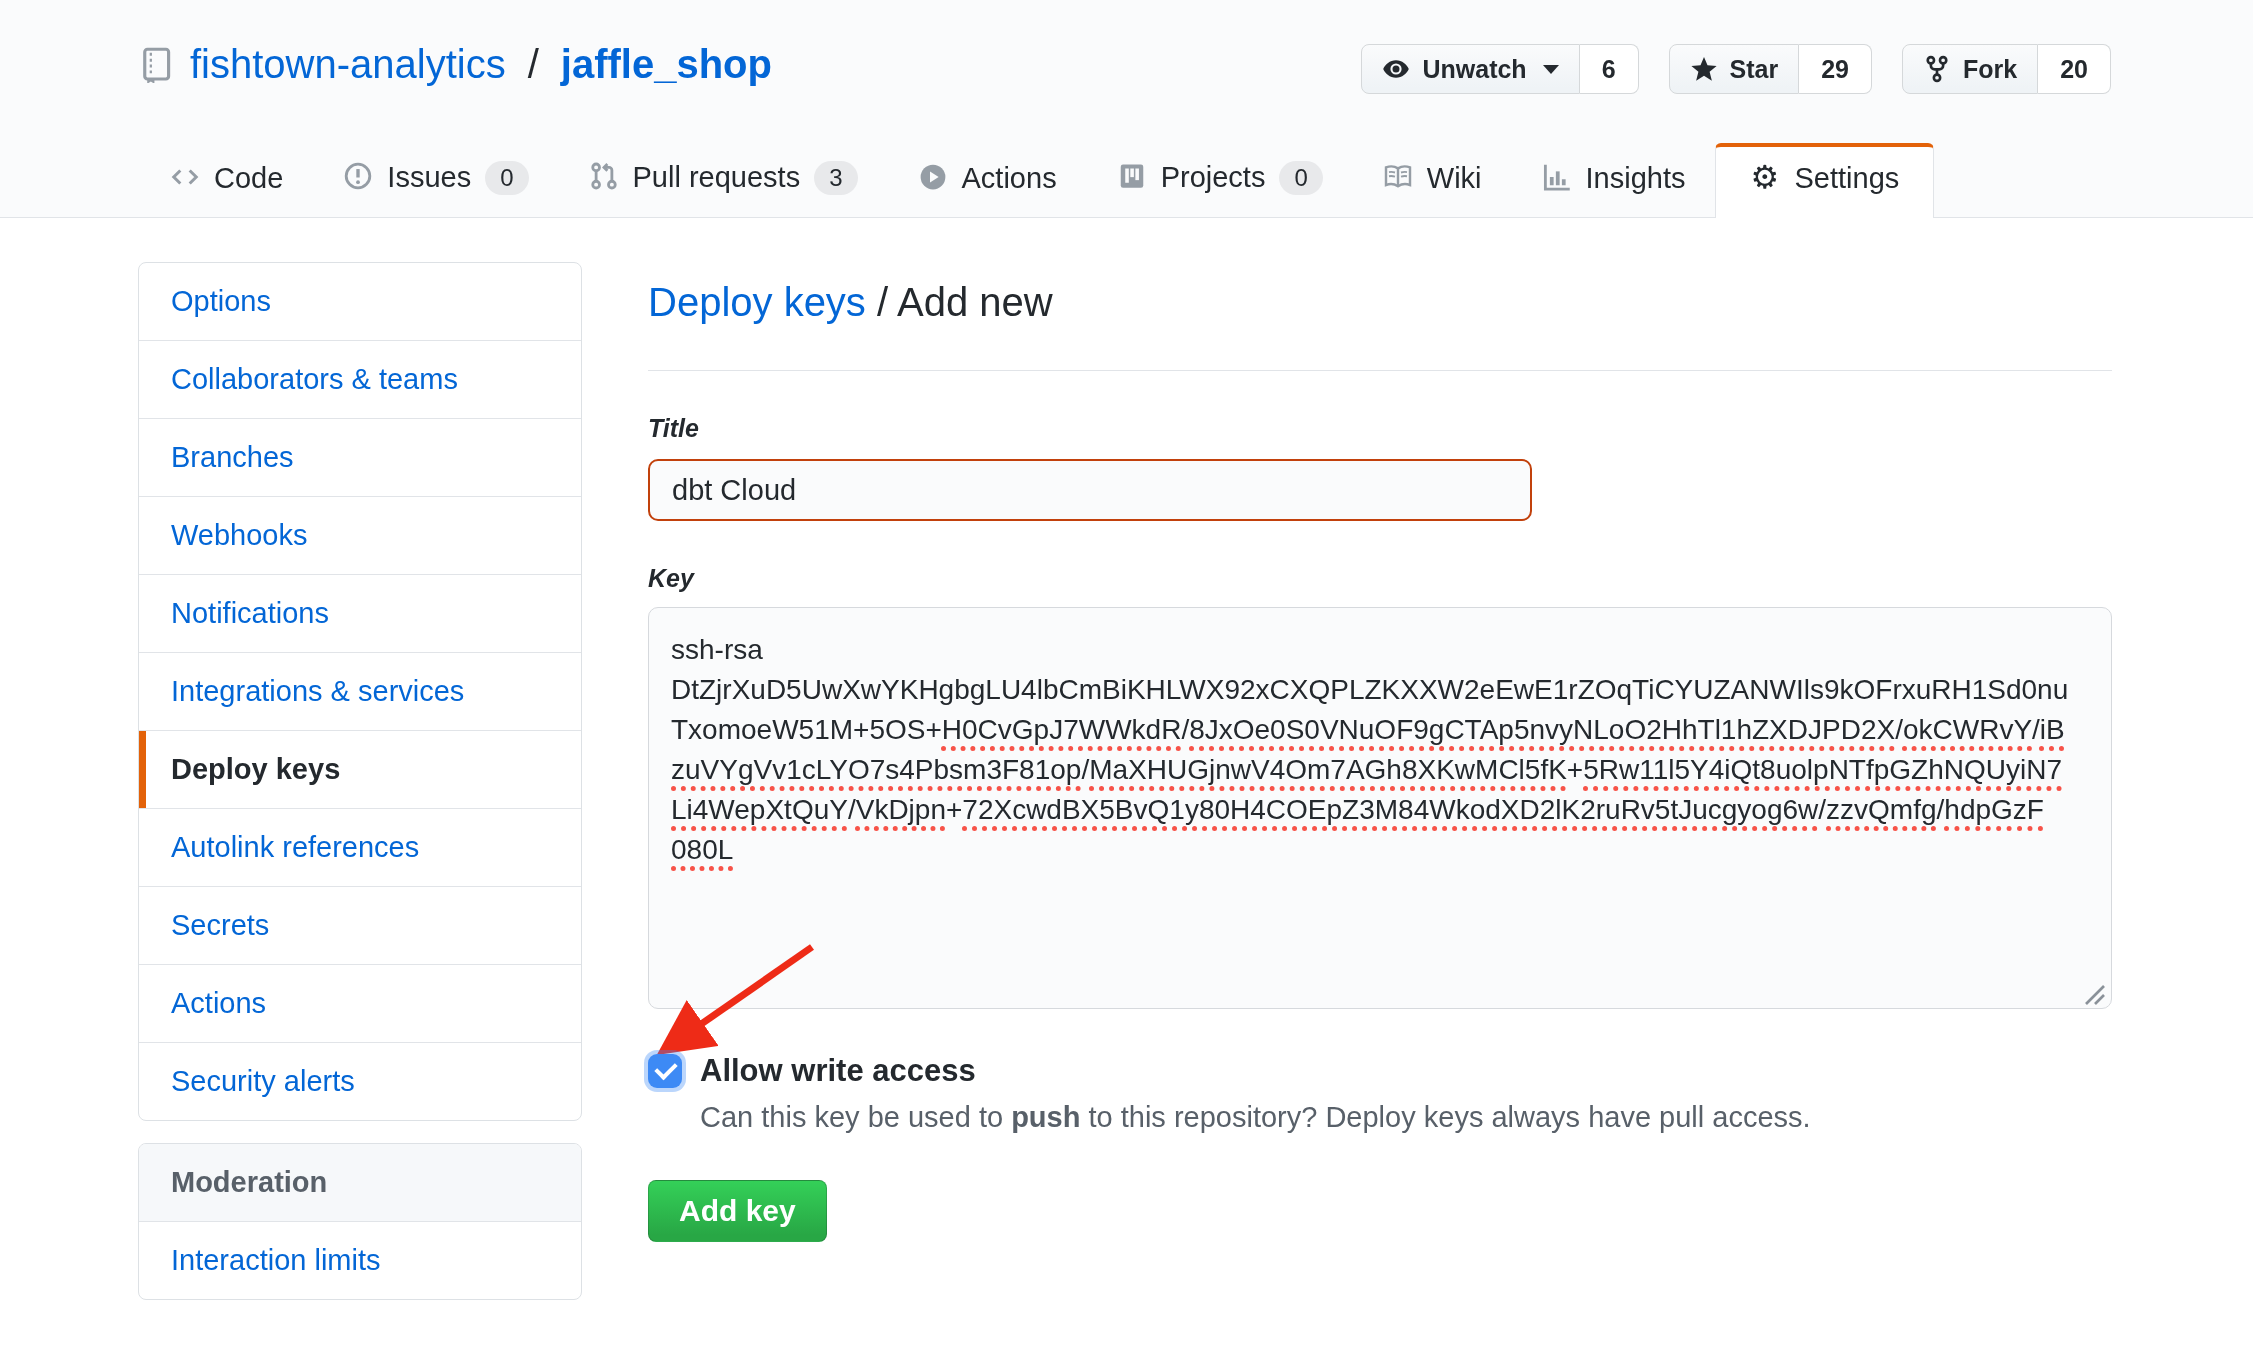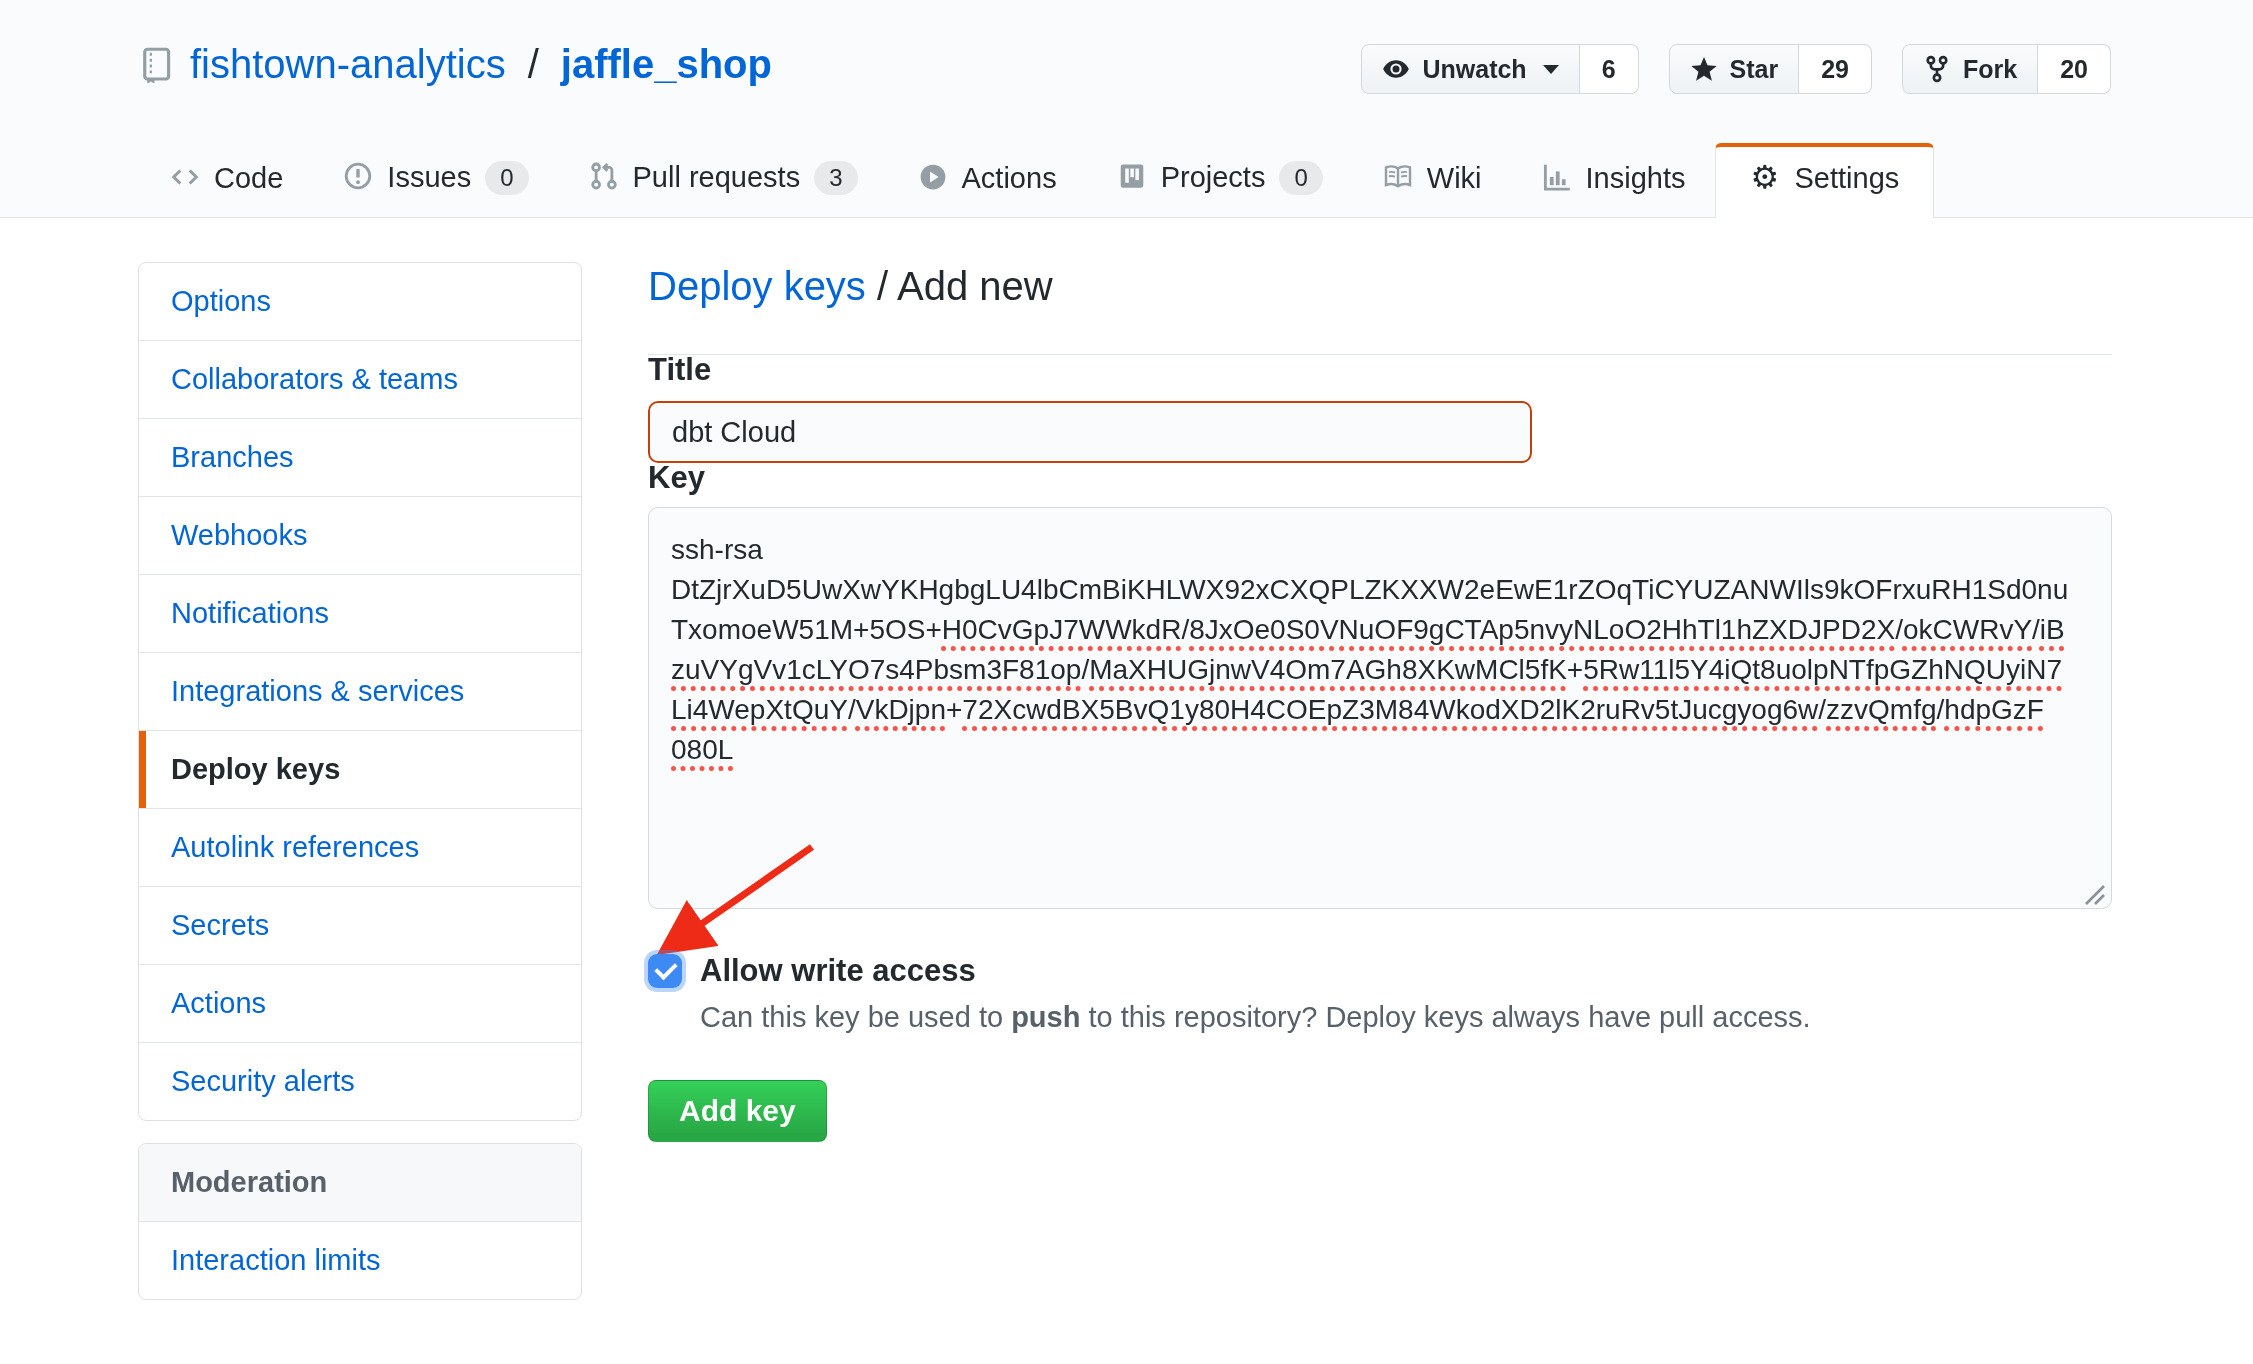--- a/index.html
+++ b/index.html
@@ -47,24 +47,24 @@
   .menu + .menu { margin-top:22px; }
   .menu-item { display:block; padding:24px 32px; font-size:29px; line-height:29px;
     color:#0366d6; border-top:1px solid #e1e4e8; cursor:pointer; }
   .menu-item:first-child { border-top:none; }
   .menu-item.active { color:#24292e; font-weight:700; box-shadow:inset 7px 0 0 #e36209; }
   .menu-header { padding:24px 32px; font-size:29px; line-height:29px; font-weight:700;
     color:#586069; background:#f6f8fa; border-bottom:1px solid #e1e4e8; }
 
   
   .main { flex:1; padding-bottom:60px; }
-  .page-title { font-size:40px; font-weight:400; line-height:48px; }
+  .page-title { font-size:40px; font-weight:400; line-height:48px;margin-top:16px; }
   .page-title a { color:#0366d6; cursor:pointer; }
   .rule { border:none; border-top:1px solid #e1e4e8; margin-top:44px; }
-  .field-label { font-size:31px; line-height:30px; font-weight:700; }
+  .field-label { margin-top:42px; font-size:25px; line-height:30px; font-weight:700;font-style:italic; }
   .text-input { display:block; margin-top:16px; width:884px; height:62px; padding:0 22px;
     font-family:inherit; font-size:29px; color:#24292e; background:#fafbfc;
     border:2px solid #c2410c; border-radius:10px; outline:none; }
   .key-box { position:relative; margin-top:14px; width:100%; height:402px; padding:22px 22px;
     background:#fafbfc; border:1px solid #d6d9dd; border-radius:10px; font-size:28px;
     line-height:40px; color:#24292e; overflow:hidden; cursor:text; }
   .key-line { white-space:nowrap; }
   .mis { text-decoration-line:underline; text-decoration-style:dotted;
     text-decoration-color:#f75349; text-decoration-thickness:5px; text-underline-offset:7px; }
   .annotation { position:absolute; left:150px; top:330px; font-size:31px; font-weight:700;

